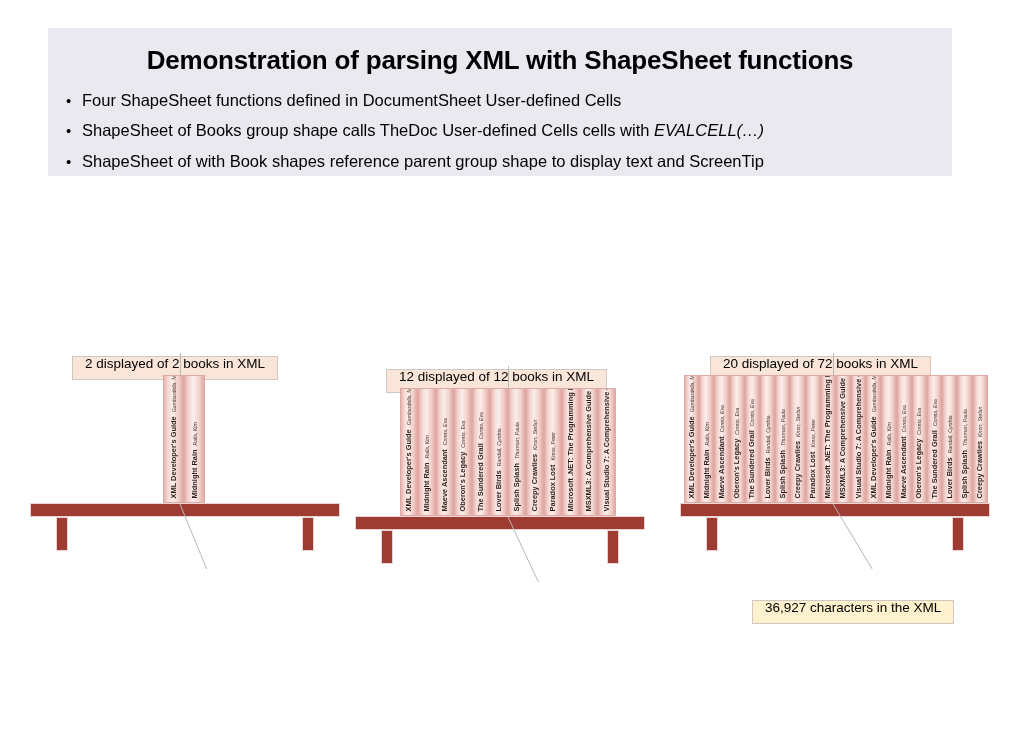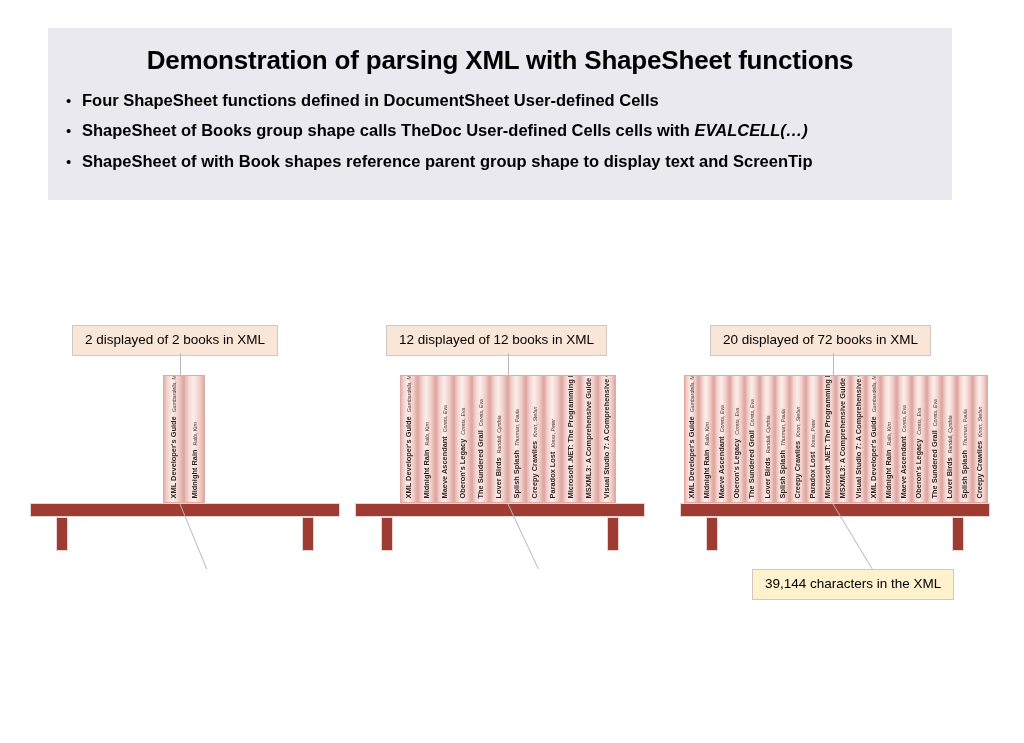--- a/index.html
+++ b/index.html
@@ -16,21 +16,21 @@
     font-family: "Liberation Sans", sans-serif;
     color: #000000;
   }
 
   
   #header-panel {
     position: absolute;
     left: 48px;
     top: 28px;
     width: 904px;
-    height: 172px;
+    height: 148px;
     background: #ebe9f0;
     box-sizing: border-box;
     padding: 18px 14px 10px 14px;
   }
   #header-title {
     text-align: center;
     font-size: 26px;
     font-weight: bold;
     letter-spacing: -0.2px;
     margin: 0 0 12px 0;
@@ -43,35 +43,36 @@
     line-height: 1.55;
     margin: 0 0 5px 0;
     padding-left: 4px;
   }
   .bullet-dot {
     width: 16px;
     flex: 0 0 16px;
     font-size: 15px;
     line-height: 1.55;
   }
-  .bullet-text { flex: 1 1 auto; font-weight: bold; }
+  .bullet-text { flex: 1 1 auto; }
   .bullet-text em { font-style: italic; }
 
   
   .shelf-group { position: absolute; }
 
   .callout {
     position: absolute;
     box-sizing: border-box;
     border: 1px solid #cfc9c2;
     font-size: 13.5px;
     line-height: 1;
     white-space: nowrap;
     text-align: center;
-    padding: 7px 12px 8px 12px;
+    padding: 0 12px 8px 12px;
+    margin-top: 31px;
   }
   .callout-top    { background: #fae6d8; }
   .callout-bottom { background: #fdf2cd; }
 
   .leader {
     position: absolute;
     background: #b8b8b8;
     width: 1px;
   }
   .leader-diag {
@@ -183,21 +184,21 @@
           </div>
         </div>
       </div>
       <div class="shelf-board" style="left: 30px; top: 503px; width: 310px; height: 14px;"></div>
       <div class="shelf-leg" style="left: 56px; top: 517px; height: 34px;"></div>
       <div class="shelf-leg" style="left: 302px; top: 517px; height: 34px;"></div>
       <svg class="leader-diag" width="1024" height="743" style="left: 0px; top: 0px; position: absolute;">
         <line x1="180" y1="504" x2="206.68" y2="569"></line>
       </svg>
     </div>
-    <div class="shelf-group" style="left: 0px; top: 0px; width: 1024px; height: 521px; pointer-events: none;">
+    <div class="shelf-group" style="left: 0px; top: 13px; width: 1024px; height: 521px; pointer-events: none;">
       <div class="callout callout-top" style="pointer-events: auto; left: 386px; top: 325px;">12 displayed of 12 books in XML</div>
       <div class="leader" style="left: 508px; top: 353px; height: 22px;"></div>
       <div class="books-row" style="left: 400px; top: 375px; height: 128px; width: 216px;">
         <div class="book" title="XML Developer's Guide — Gambardella, Matthew" style="pointer-events: auto; width: 18px;">
           <div class="book-label">
             <span class="book-title">XML Developer's Guide</span>
             <span class="book-author">Gambardella, Matthew</span>
           </div>
         </div>
         <div class="book" title="Midnight Rain — Ralls, Kim" style="pointer-events: auto; width: 18px;">
@@ -392,15 +393,15 @@
             <span class="book-author">Knorr, Stefan</span>
           </div>
         </div>
       </div>
       <div class="shelf-board" style="left: 680px; top: 503px; width: 310px; height: 14px;"></div>
       <div class="shelf-leg" style="left: 706px; top: 517px; height: 34px;"></div>
       <div class="shelf-leg" style="left: 952px; top: 517px; height: 34px;"></div>
       <svg class="leader-diag" width="1024" height="743" style="left: 0px; top: 0px; position: absolute;">
         <line x1="833" y1="504" x2="872.224" y2="569"></line>
       </svg>
-      <div class="callout callout-bottom" style="pointer-events: auto; left: 752px; top: 569px;">39,144 characters in the XML</div>
+      <div class="callout callout-bottom" style="pointer-events: auto; left: 752px; top: 569px;">36,927 characters in the XML</div>
     </div>
   </div>
 
 </body></html>

